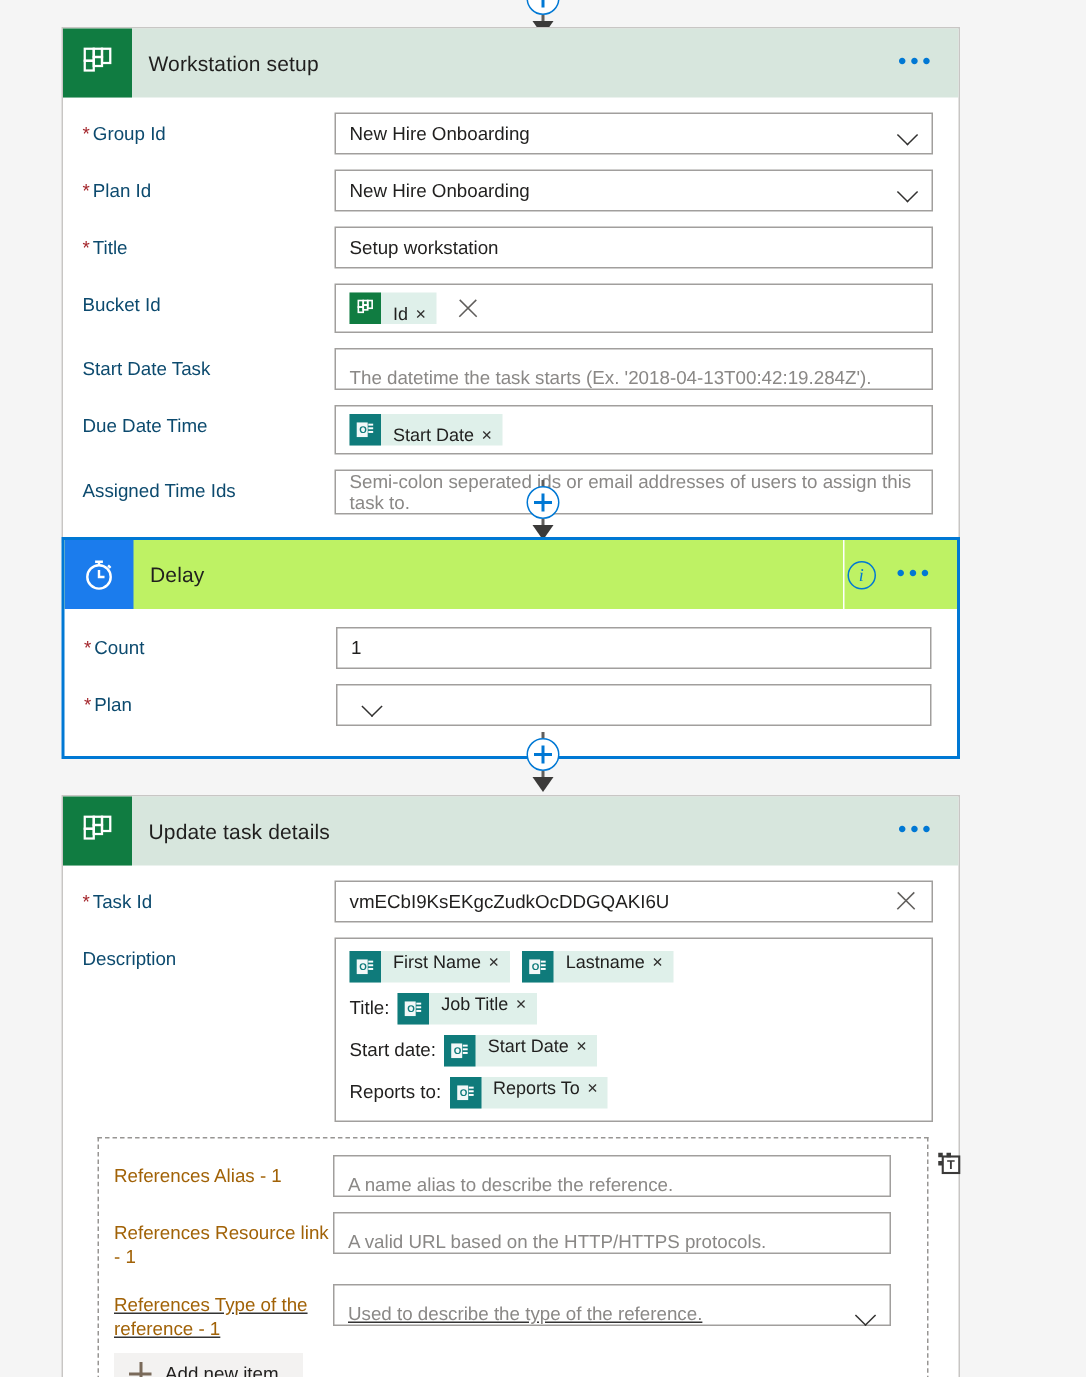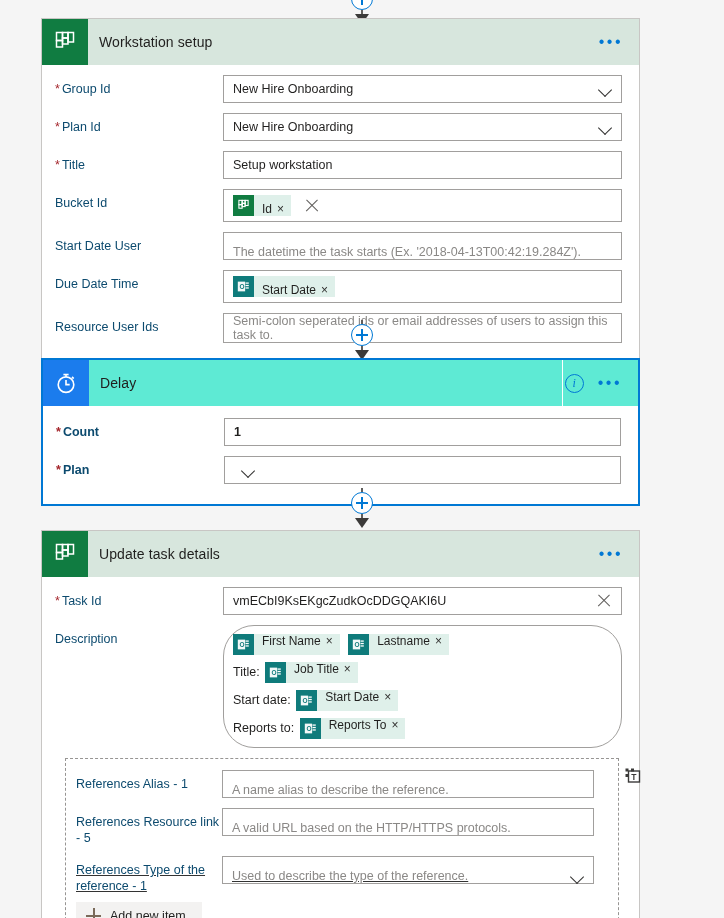--- a/index.html
+++ b/index.html
@@ -72,21 +72,21 @@
     border: 2px solid #0078d4;
   }
 
   .card-header {
     display: flex;
     align-items: center;
     height: 46px;
     box-sizing: border-box;
   }
   .card-header.green { background: #d7e6dd; }
-  .card-header.blue  { background: #5eead4; }
+  .card-header.blue  { background: #bef264; }
 
   .app-icon {
     width: 46px;
     height: 46px;
     flex: 0 0 46px;
     display: flex;
     align-items: center;
     justify-content: center;
   }
   .app-icon.green { background: #107c41; }
@@ -225,41 +225,41 @@
   .token-area {
     border: 1px solid #a19f9d;
     background: #ffffff;
     padding: 3px 9px;
     box-sizing: border-box;
     min-height: 28px;
     display: flex;
     align-items: center;
     flex-wrap: wrap;
   }
-  .token-area.multiline { display: block; padding: 4px 9px 5px 9px; border-radius: 31px; }
+  .token-area.multiline { display: block; padding: 4px 9px 5px 9px; }
   .token-line {
     line-height: 28px;
     white-space: nowrap;
     font-size: 12.5px;
     color: #201f1e;
   }
   .token-line .lead { margin-right: 2px; margin-top: 19px; }
 
   
   .repeat-group {
     border: 1px dashed #979593;
     margin: 6px 3px 0 10px;
     padding: 11px 10px 10px 10px;
     position: relative;
   }
   .repeat-row { display: flex; align-items: flex-start; margin-bottom: 10px; }
   .repeat-label {
     flex: 0 0 146px;
     font-size: 12.5px;
-    color: #0c4a6e;
+    color: #a16207;
     line-height: 16px;
     padding-top: 6px;
   }
   .repeat-ctl { flex: 1 1 auto; max-width: 372px; }
   .group-del {
     position: absolute;
     right: -24px;
     top: 8px;
     width: 18px; height: 18px;
   }
@@ -367,21 +367,21 @@
               <span class="tok-label">Id</span>
               <span class="tok-x">×</span>
             </span>
           </span>
           <span class="clear-x"></span>
         </div>
       </div>
     </div>
 
     <div class="field-row">
-      <div class="field-label">Start Date User</div>
+      <div class="field-label">Start Date Task</div>
       <div class="field-control">
         <div class="ctl placeholder">
           <span class="val">The datetime the task starts (Ex. '2018-04-13T00:42:19.284Z').</span>
         </div>
       </div>
     </div>
 
     <div class="field-row">
       <div class="field-label">Due Date Time</div>
       <div class="field-control">
@@ -397,21 +397,21 @@
               </svg>
             </span>
             <span class="tok-label">Start Date</span>
             <span class="tok-x">×</span>
           </span>
         </div>
       </div>
     </div>
 
     <div class="field-row" style="margin-bottom:2px;">
-      <div class="field-label">Resource User Ids</div>
+      <div class="field-label">Assigned Time Ids</div>
       <div class="field-control">
         <div class="ctl placeholder">
           <span class="val">Semi-colon seperated ids or email addresses of users to assign this task to.</span>
         </div>
       </div>
     </div>
 
   </div>
 </div>
 
@@ -435,21 +435,21 @@
         </g>
       </svg>
     </div>
     <div class="card-title">Delay</div>
     <div class="hdr-divider"></div>
     <div class="hdr-right">
       <div class="info-icon">i</div>
       <div class="ellipsis">•••</div>
     </div>
   </div>
-  <div class="card-body" style="padding-top:12px;padding-bottom:20px;font-weight:bold;">
+  <div class="card-body" style="padding-top:12px;padding-bottom:20px;">
 
     <div class="field-row">
       <div class="field-label req">Count</div>
       <div class="field-control">
         <div class="ctl">
           <span class="val">1</span>
         </div>
       </div>
     </div>
 
@@ -605,21 +605,21 @@
       <div class="repeat-row">
         <div class="repeat-label">References Alias - 1</div>
         <div class="repeat-ctl">
           <div class="ctl placeholder">
             <span class="val">A name alias to describe the reference.</span>
           </div>
         </div>
       </div>
 
       <div class="repeat-row">
-        <div class="repeat-label">References Resource link - 5</div>
+        <div class="repeat-label">References Resource link - 1</div>
         <div class="repeat-ctl">
           <div class="ctl placeholder">
             <span class="val">A valid URL based on the HTTP/HTTPS protocols.</span>
           </div>
         </div>
       </div>
 
       <div class="repeat-row" style="margin-bottom:6px;text-decoration:underline;">
         <div class="repeat-label">References Type of the reference - 1</div>
         <div class="repeat-ctl">

